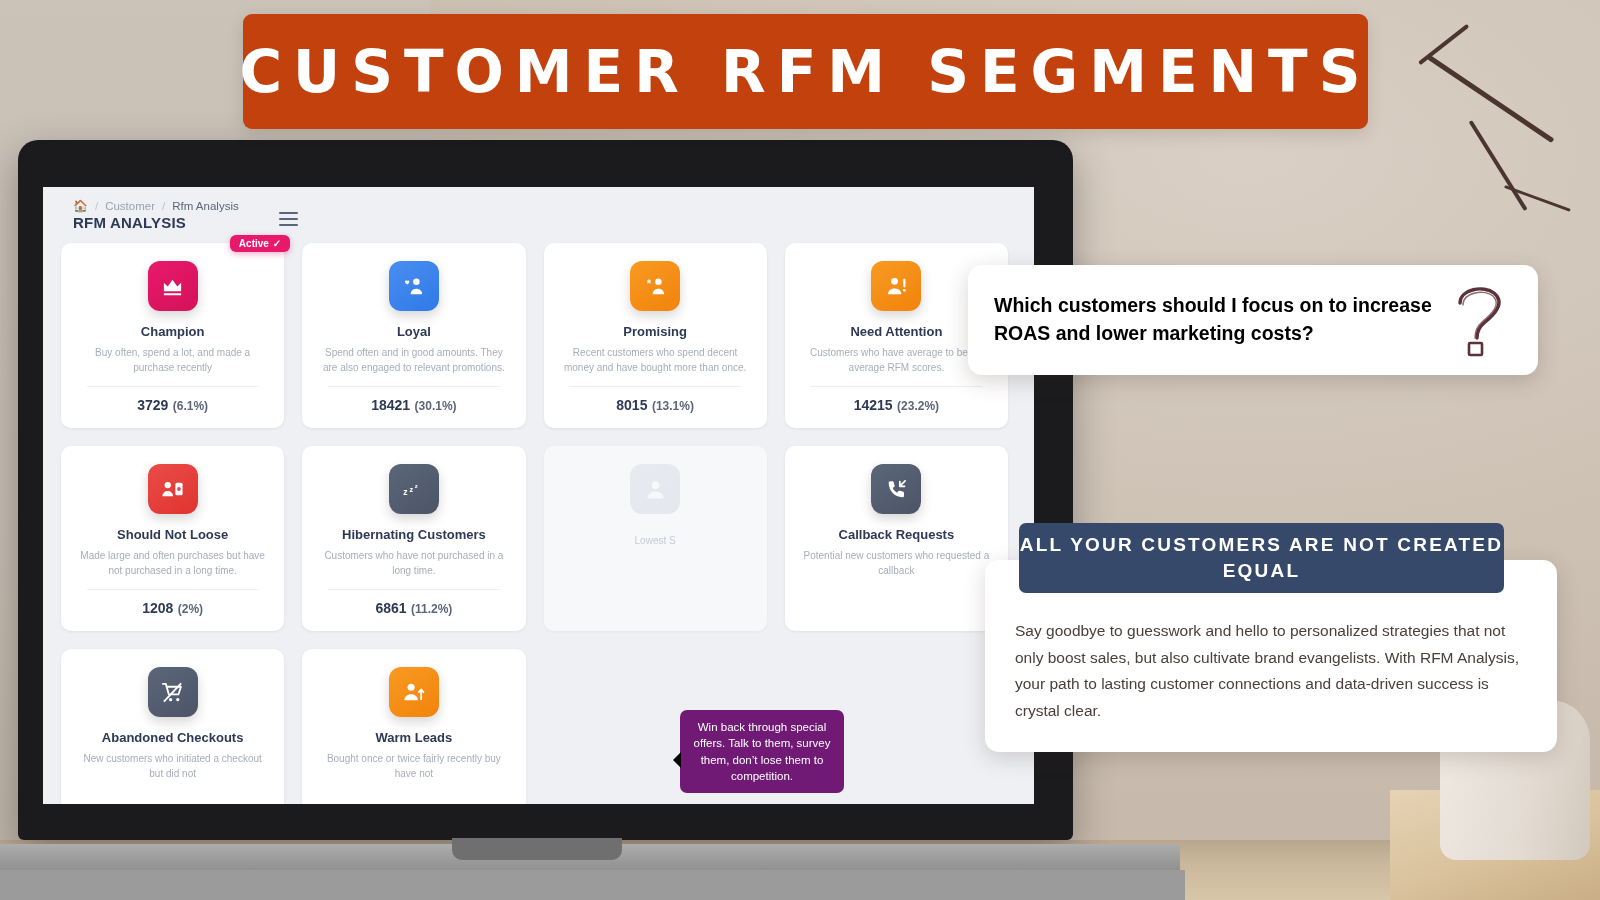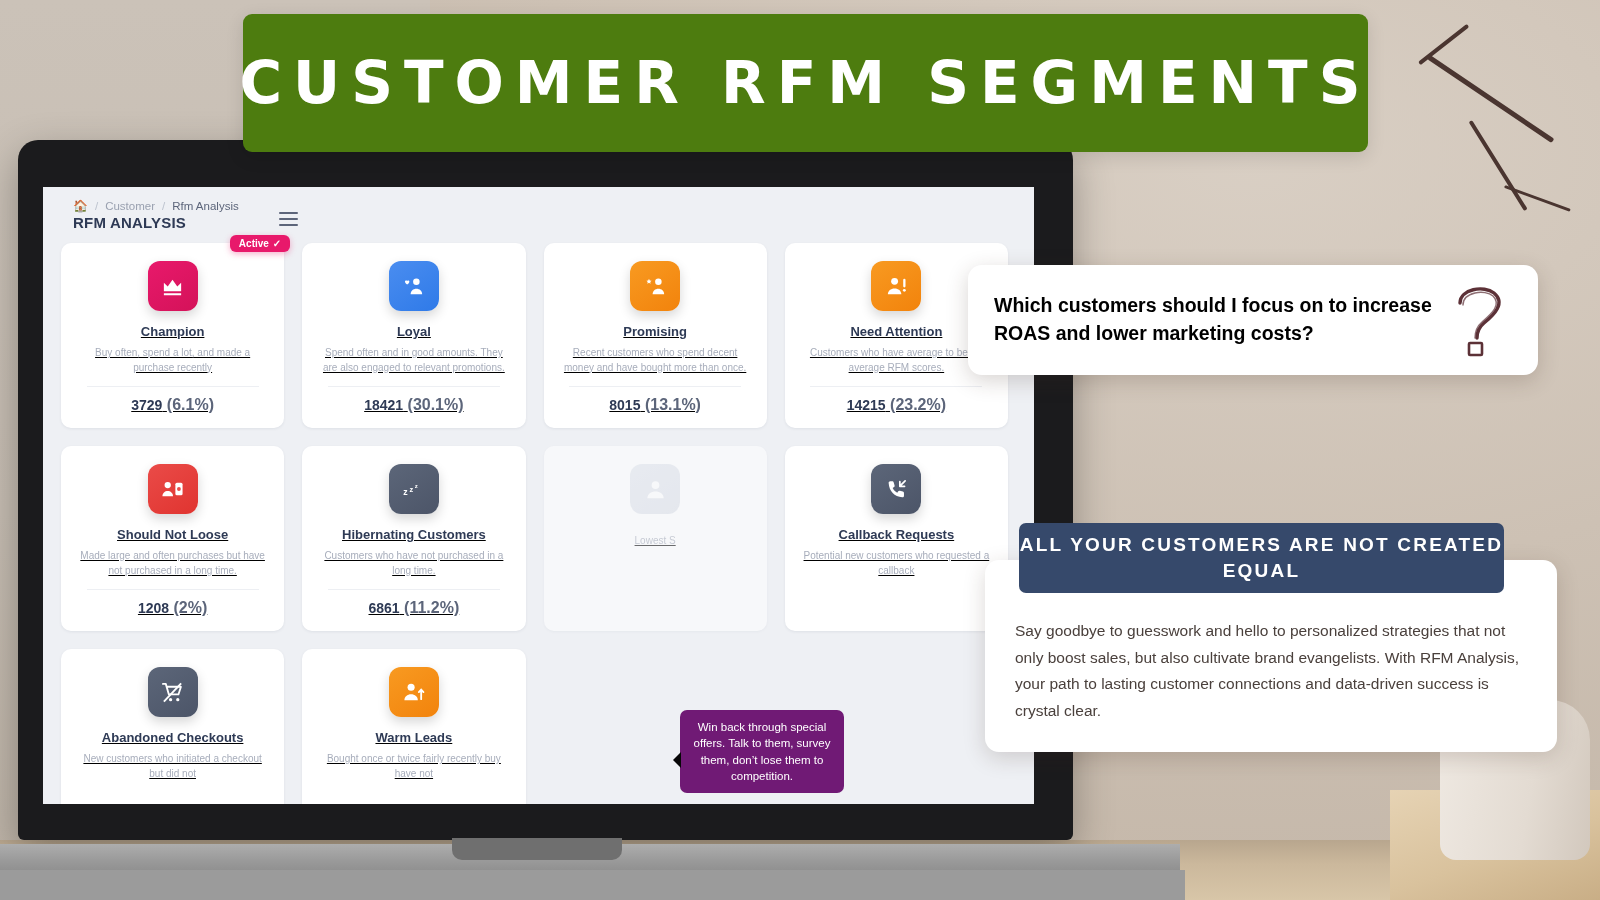--- a/index.html
+++ b/index.html
@@ -65,21 +65,21 @@
   .crumb-sep { color:#bcc2cd; }
   .crumb-active { color:#5c657a; }
   .page-title {
     font-size:15px; font-weight:bold; color:#2e3a55; letter-spacing:.2px; margin-top:1px;
   }
   .hamburger { margin-left:40px; margin-top:13px; display:flex; flex-direction:column; gap:3.5px; cursor:pointer; }
   .hamburger span { display:block; width:19px; height:2.4px; background:#5c657a; border-radius:2px; }
 
   .grid {
     display:grid; grid-template-columns:repeat(4, 1fr);
-    gap:18px; padding:8px 26px 0 18px;text-decoration:underline;
+    gap:18px; padding:8px 26px 0 18px;
   }
   .card {
     position:relative; background:#fff; border-radius:10px; padding:18px 14px 14px 14px;
     box-shadow:0 1px 3px rgba(40,50,80,.08);
     display:flex; flex-direction:column; align-items:center; min-height:185px;
   }
   .icon-box {
     width:50px; height:50px; border-radius:12px;
     display:flex; align-items:center; justify-content:center;
     color:#fff; box-shadow:0 5px 12px rgba(0,0,0,.16);
@@ -87,21 +87,21 @@
   .icon-box svg { width:23px; height:23px; fill:#fff; }
   .card-title {
     margin-top:13px; font-size:13px; font-weight:bold; color:#2e3a55; text-align:center;
   }
   .card-desc {
     margin-top:7px; font-size:10px; line-height:1.45; color:#a7adbb; text-align:center;
     padding:0 4px; min-height:29px;
   }
   .card-sep { width:88%; height:1px; background:#edeff3; margin:11px 0 9px 0; }
   .card-count { font-size:14px; font-weight:bold; color:#2e3a55; }
-  .card-pct { font-size:16px; font-weight:bold; color:#5c657a; }
+  .card-pct { font-size:12px; font-weight:bold; color:#5c657a; }
   .badge-active {
     position:absolute; top:-8px; right:-6px;
     background:#e8196b; color:#fff; font-size:10px; font-weight:bold;
     padding:3px 9px; border-radius:6px; display:flex; align-items:center; gap:4px;
     box-shadow:0 2px 6px rgba(232,25,107,.35);
   }
   .badge-check { font-size:10px; }
 
   
   .tooltip {
@@ -136,22 +136,22 @@
   }
   .callout-body {
     position:absolute; left:985px; top:560px; width:572px; height:192px;
     background:#fff; border-radius:14px; padding:58px 30px 20px 30px;
     box-shadow:0 6px 22px rgba(60,40,30,.18);
     font-size:15.5px; line-height:1.72; color:#4a403c; z-index:61;
   }
 
   
   .banner {
-    position:absolute; left:243px; top:14px; width:1125px; height:138px;
-    background:#4d7c0f; border-radius:9px; z-index:70;
+    position:absolute; left:243px; top:14px; width:1125px; height:115px;
+    background:#c2410c; border-radius:9px; z-index:70;
     display:flex; align-items:center; justify-content:center;
     box-shadow:0 5px 18px rgba(0,0,0,.12);
   }
   .banner-text {
     color:#fff; font-size:58px; font-weight:bold; letter-spacing:11px;
     font-family:"DejaVu Sans", sans-serif; white-space:nowrap;
   }
 </style>
 </head>
 <body>

